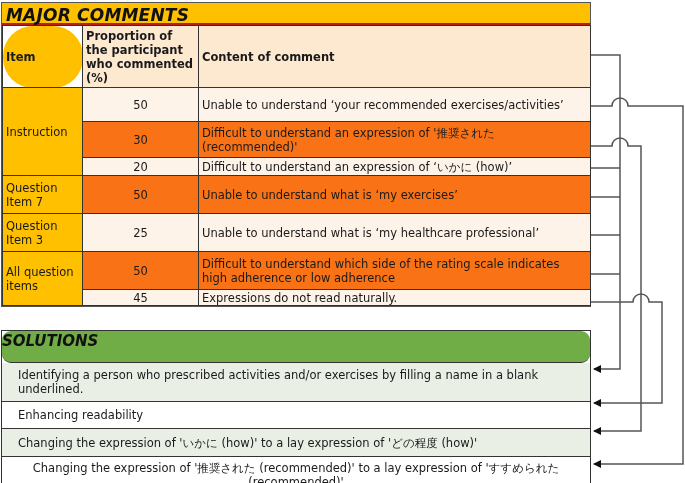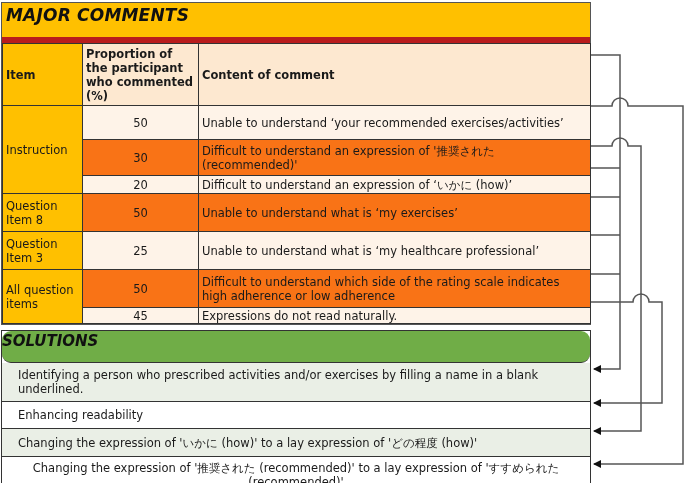--- a/index.html
+++ b/index.html
@@ -1,29 +1,29 @@
 <!DOCTYPE html>
 <html><head>
 <meta charset="utf-8">
 <style>
   * { box-sizing: border-box; margin: 0; padding: 0; }
   html, body { width: 685px; height: 483px; background: #ffffff; overflow: hidden; }
   body { position: relative; font-family: "DejaVu Sans", sans-serif; font-size: 11.5px; color: #1a1a1a; }
 
   .major { position: absolute; left: 1px; top: 2px; width: 590px; border: 1px solid #555; }
-  .title-bar { height: 40px; background: #ffc000; border-bottom: 6px solid #b91c1c; padding-left: 4px;
+  .title-bar { height: 22px; background: #ffc000; border-bottom: 2px solid #b91c1c; padding-left: 4px;
                font-weight: bold; font-style: italic; font-size: 17px; line-height: 25px; color: #111; letter-spacing: 0.2px; }
   table { border-collapse: collapse; width: 100%; table-layout: fixed; }
   td { border: 1px solid #333; padding: 0 3px; vertical-align: middle; line-height: 14px; }
   td.item { background: #ffc000; }
   td.hdr { background: #fde8d0; font-weight: bold; }
   td.num { text-align: center; }
   tr.r-light td.num, tr.r-light td.txt { background: #fef3e8; }
   tr.r-dark td.num, tr.r-dark td.txt { background: #f97316; }
-  td.item-hdr { background: #ffc000; font-weight: bold; }
+  td.item-hdr { background: #ffc000; font-weight: bold; border-radius: 30px; }
 
   .solutions { position: absolute; left: 1px; top: 330px; width: 590px; border: 1px solid #333; }
   .sol-title { height: 32px; background: #70ad47; border-bottom: 1px solid #333; 
                font-weight: bold; font-style: italic; font-size: 15px; line-height: 21px; color: #111; border-radius: 9px; }
   .sol-row { border-bottom: 1px solid #333; padding: 2px 16px; line-height: 14px; display: flex; align-items: center; }
   .sol-row:last-child { border-bottom: none; }
   .sol-row.g { background: #eaefe6; }
   .sol-row.w { background: #ffffff; text-align: center; }
 
   svg.conn { position: absolute; left: 0; top: 0; width: 685px; height: 483px; pointer-events: none; }
@@ -52,21 +52,21 @@
     </tr>
     <tr class="r-dark" style="height:36px">
       <td class="num">30</td>
       <td class="txt">Difficult to understand an expression of '推奨された (recommended)'</td>
     </tr>
     <tr class="r-light" style="height:18px">
       <td class="num">20</td>
       <td class="txt">Difficult to understand an expression of ‘いかに (how)’</td>
     </tr>
     <tr class="r-dark" style="height:38px">
-      <td class="item">Question Item 8</td>
+      <td class="item">Question Item 7</td>
       <td class="num">50</td>
       <td class="txt">Unable to understand what is ‘my exercises’</td>
     </tr>
     <tr class="r-light" style="height:38px">
       <td class="item">Question Item 3</td>
       <td class="num">25</td>
       <td class="txt">Unable to understand what is ‘my healthcare professional’</td>
     </tr>
     <tr class="r-dark" style="height:38px">
       <td class="item" rowspan="2">All question items</td>

